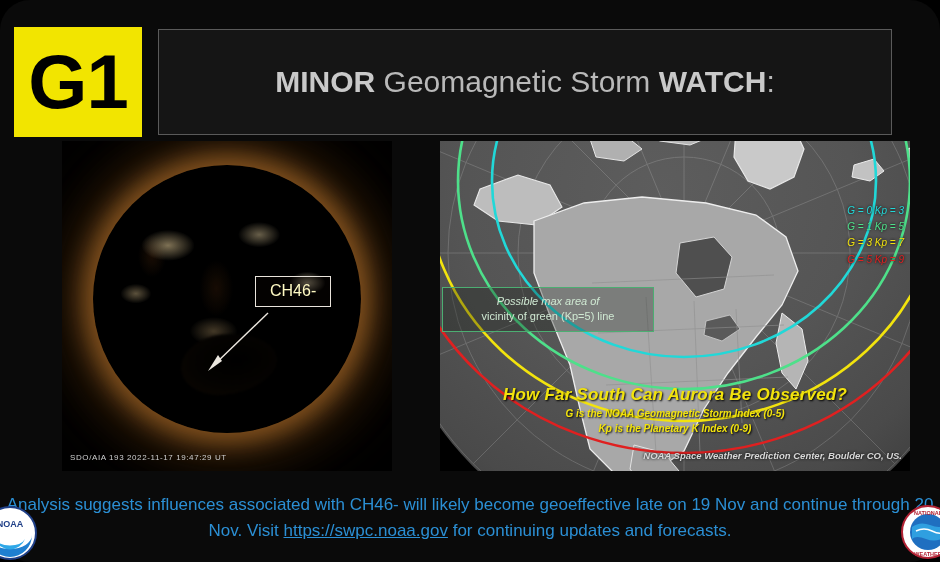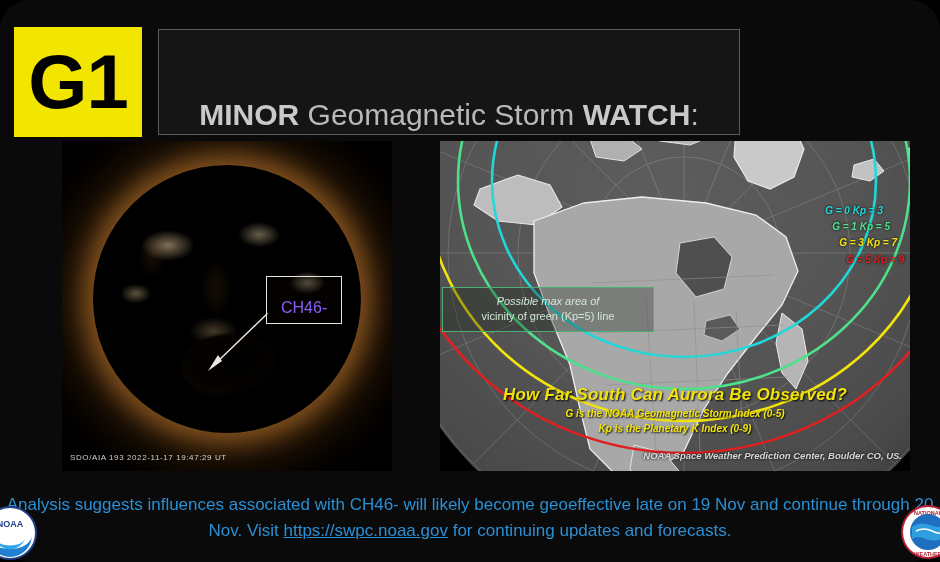--- a/index.html
+++ b/index.html
@@ -39,28 +39,28 @@
     font-weight: bold;
     color: #000;
     letter-spacing: -1px;
     line-height: 1;
   }
 
   .title-box {
     position: absolute;
     left: 158px;
     top: 29px;
-    width: 582px;
+    width: 734px;
     height: 106px;
     border: 1px solid #5a5a5a;
     background: #151515;
     display: flex;
     flex-direction: column;
     align-items: center;
-    justify-content: flex-end;
+    justify-content: center;
     box-sizing: border-box;
   }
   .title-line {
     color: #b9b9b9;
     font-size: 30px;
     line-height: 1.28;
     white-space: nowrap;
   }
   .title-line b { color: #c9c9c9; font-weight: bold; }
 
@@ -111,27 +111,27 @@
     top: 63%;
     width: 96px;
     height: 60px;
     background: radial-gradient(ellipse at 58% 45%, #000 0%, #050301 58%, rgba(12,7,2,0.75) 78%, transparent 100%);
     border-radius: 46% 54% 58% 42% / 52% 48% 52% 48%;
     transform: rotate(-6deg);
     filter: blur(1.2px);
   }
   .ch-label {
     position: absolute;
-    left: 204px;
+    left: 193px;
     top: 135px;
     border: 1px solid #e9e4dc;
     background: rgba(8,5,2,0.45);
-    color: #8b5cf6;
+    color: #fef9c3;
     font-size: 16px;
-    padding: 22px 14px 6px;
+    padding: 5px 14px 6px;
     white-space: nowrap;
   }
   .ch-arrow {
     position: absolute;
     left: 140px;
     top: 168px;
     width: 70px;
     height: 66px;
     pointer-events: none;
   }
@@ -170,24 +170,24 @@
     inset: 0;
     border-radius: 50%;
     opacity: 0.22;
   }
   .continents { position: absolute; inset: 0; border-radius: 50%; }
 
   .legend {
     position: absolute;
     right: 6px;
     top: 62px;
-    text-align: left;
+    text-align: right;
     font-size: 10px;
     font-style: italic;
-    font-weight: bold;
+    font-weight: normal;
     line-height: 1.62;
     white-space: nowrap;
     text-shadow: 0 0 3px #000;
   }
   .legend div:nth-child(1) { color: #21d8d8; }
   .legend div:nth-child(2) { color: #4ee08a; margin-left: 7px; }
   .legend div:nth-child(3) { color: #f2e30d; margin-left: 14px; }
   .legend div:nth-child(4) { color: #e02020; margin-left: 21px; }
 
   .aurora-note {

